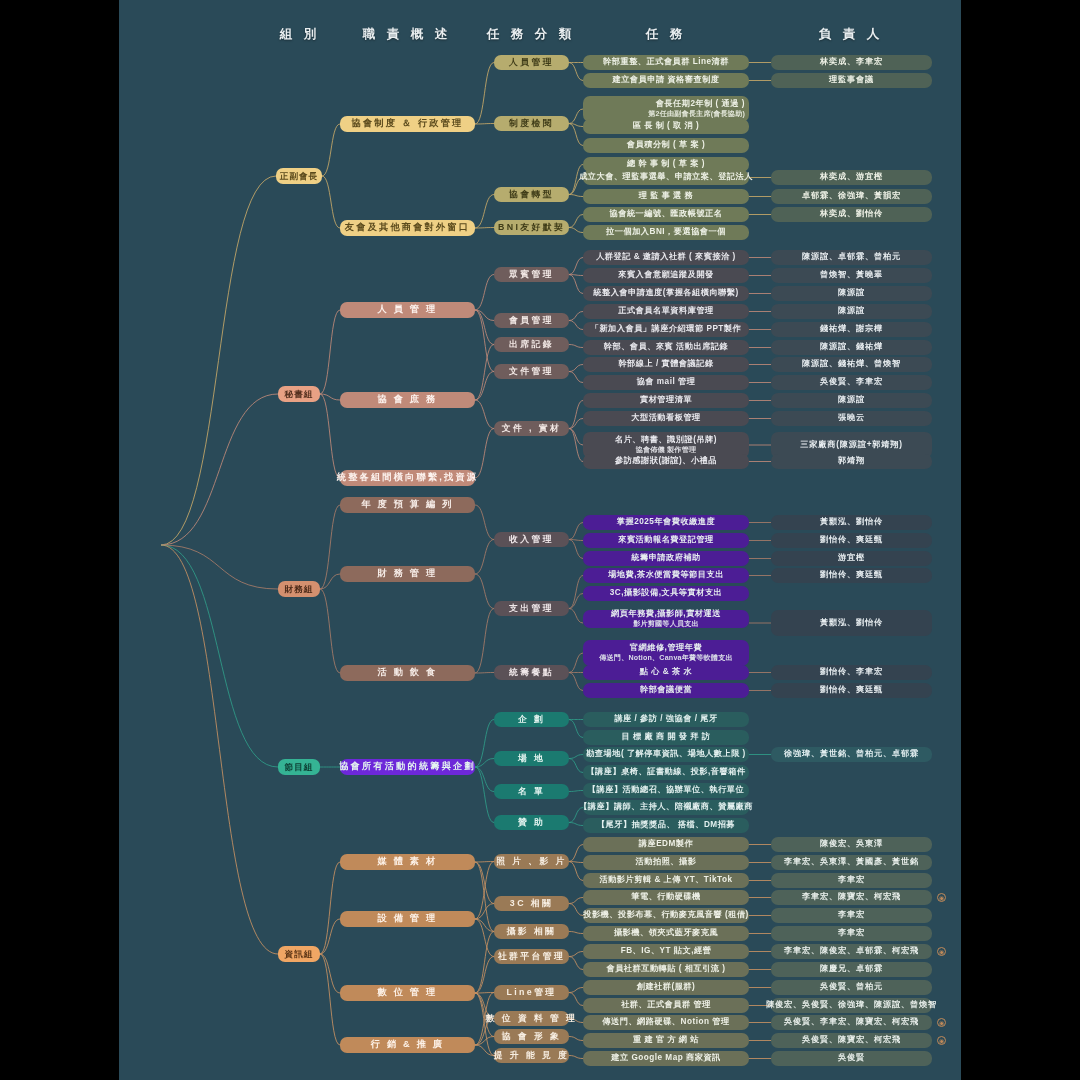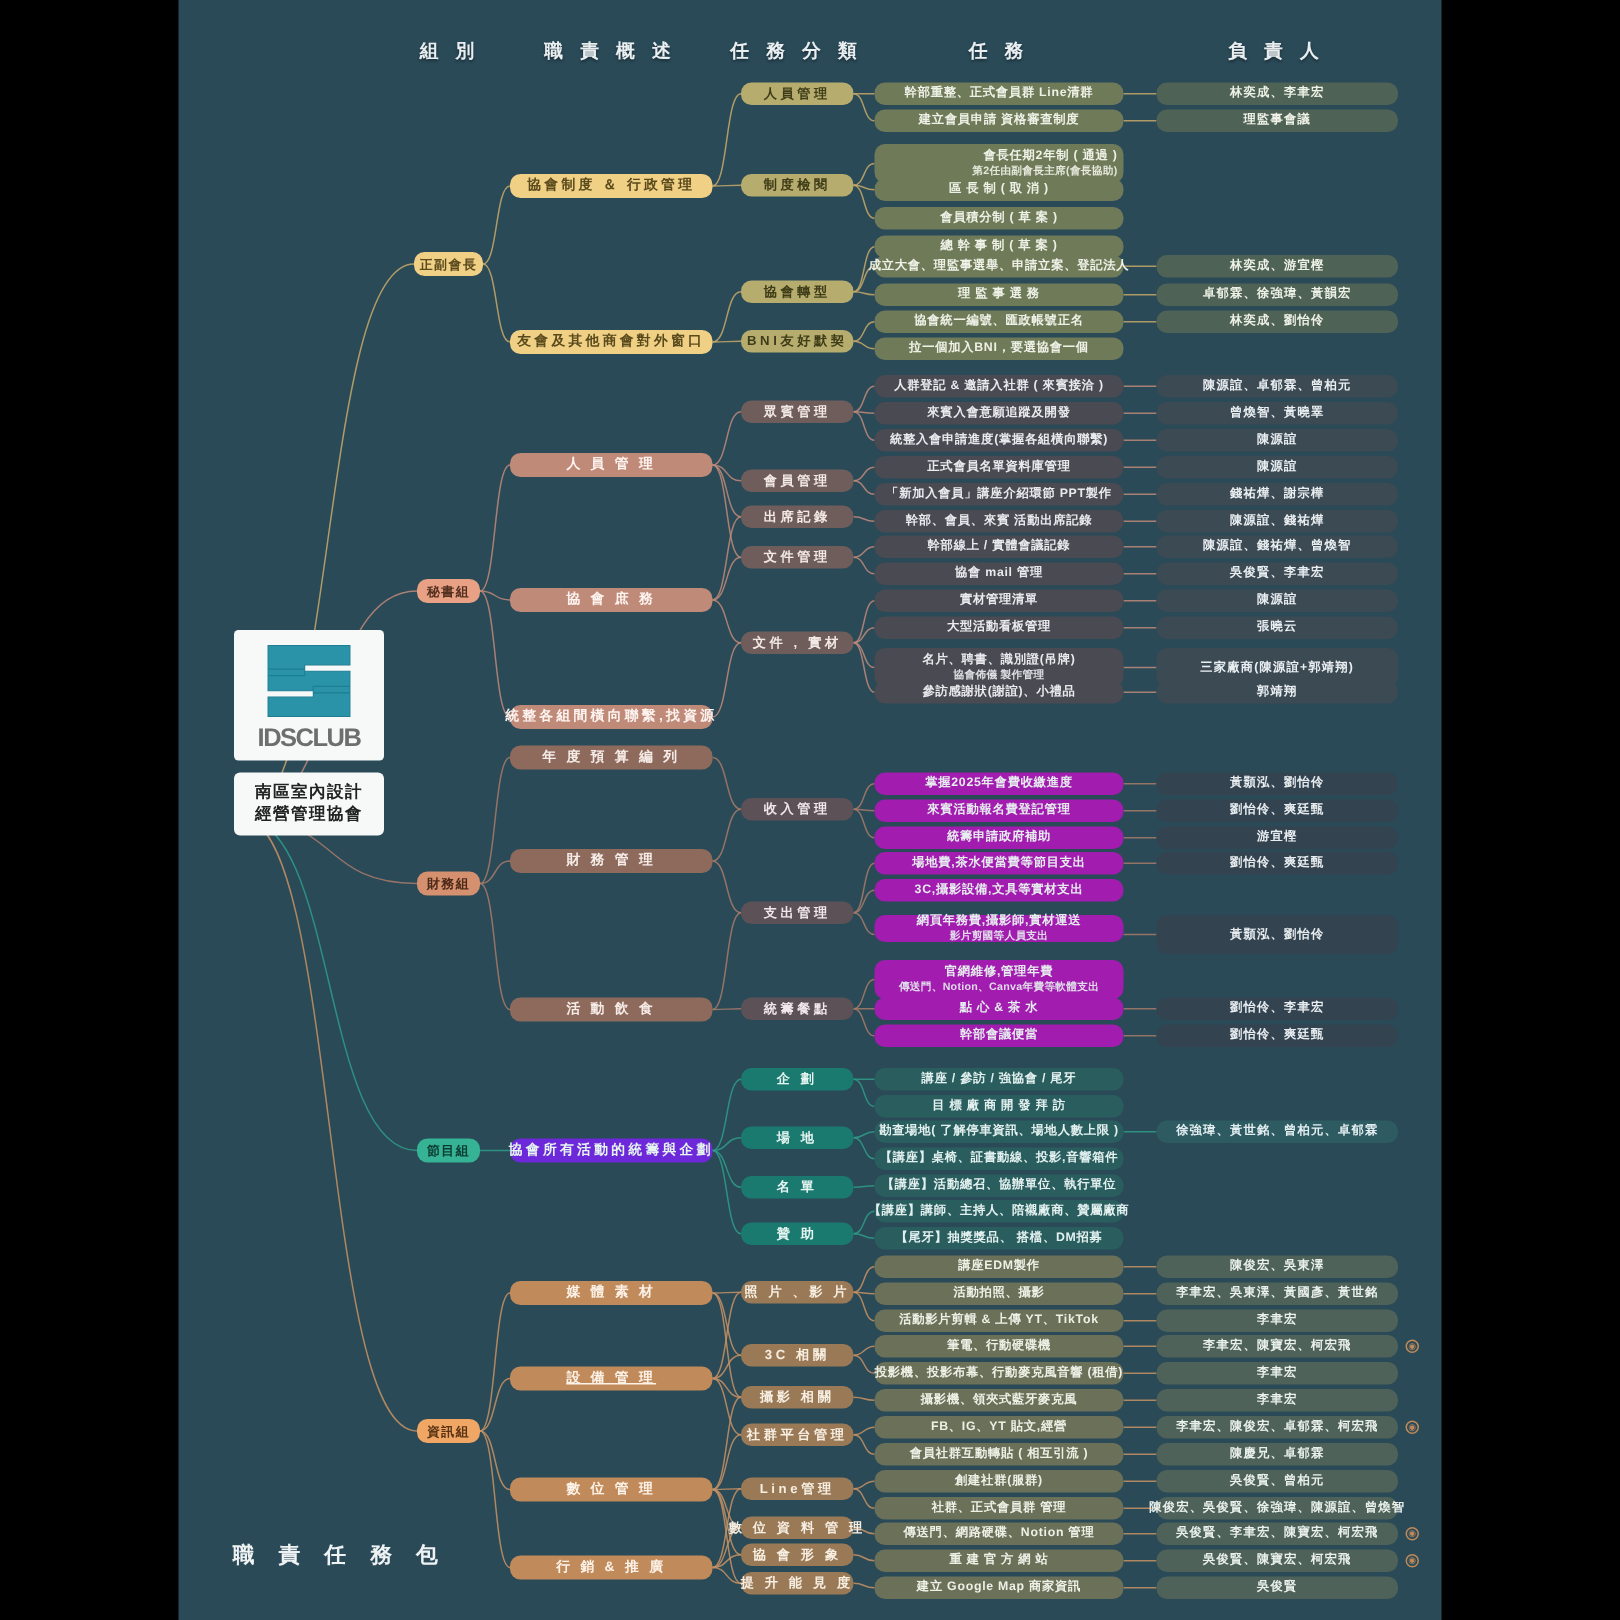--- a/index.html
+++ b/index.html
@@ -50,21 +50,21 @@
   .g-sec .lvl-root { background:#e8a184; color:#54301f; }
   .g-sec .lvl-1 { background:#c08a79; color:#fdf3ef; }
   .g-sec .lvl-2 { background:#6f5d5c; color:#f2e8e5; }
   .g-sec .lvl-3 { background:#4a4a52; color:#e9e9ee; }
   .g-sec .lvl-4 { background:#3c4a54; color:#e9eef1; }
 
   
   .g-fin .lvl-root { background:#d4906f; color:#4d2a18; }
   .g-fin .lvl-1 { background:#8d6a5c; color:#f6ece7; }
   .g-fin .lvl-2 { background:#5b5157; color:#efe7e9; }
-  .g-fin .lvl-3 { background:#a21caf; color:#e6ecef; }
+  .g-fin .lvl-3 { background:#4c1d95; color:#e6ecef; }
   .g-fin .lvl-4 { background:#344350; color:#e6ecef; }
 
   
   .g-prog .lvl-root { background:#35b394; color:#0c3b31; }
   .g-prog .lvl-1 { background:#6d28d9; color:#e4f4f0; }
   .g-prog .lvl-2 { background:#1b7a70; color:#e4f4f0; }
   .g-prog .lvl-3 { background:#2a5d5e; color:#e2f0ef; }
   .g-prog .lvl-4 { background:#2e5a62; color:#e2eef0; }
 
   
@@ -554,21 +554,21 @@
             <span>【尾牙】抽獎獎品、 搭檔、DM招募</span>
           </div>
         </div>
         <div class="g-info">
           <div class="node lvl-root" style="left: 159px; top: 946px; width: 42px; height: 16px;">
             <span>資訊組</span>
           </div>
           <div class="node lvl-1" style="left: 221px; top: 854px; width: 135px; height: 16px;">
             <span>媒 體 素 材</span>
           </div>
-          <div class="node lvl-1" style="left: 221px; top: 911px; width: 135px; height: 16px; text-decoration: underline;">
+          <div class="node lvl-1" style="left: 221px; top: 911px; width: 135px; height: 16px;">
             <span>設 備 管 理</span>
           </div>
           <div class="node lvl-1" style="left: 221px; top: 985px; width: 135px; height: 16px;">
             <span>數 位 管 理</span>
           </div>
           <div class="node lvl-1" style="left: 221px; top: 1037px; width: 135px; height: 16px;">
             <span>行 銷 &amp; 推 廣</span>
           </div>
           <div class="node lvl-2" style="left: 375px; top: 854px; width: 75px; height: 15px;">
             <span>照 片 、影 片</span>
@@ -672,29 +672,15 @@
           <div class="marker" style="left: 818px; top: 1036px;">◉</div>
           <div class="node lvl-3" style="left: 464px; top: 1051px; width: 166px; height: 15px;">
             <span>建立 Google Map 商家資訊</span>
           </div>
           <div class="node lvl-4" style="left: 652px; top: 1051px; width: 161px; height: 15px;">
             <span>吳俊賢</span>
           </div>
         </div>
       </div>
 
-    <div id="logo-wrap">
-      <div id="logo-card">
-        <svg id="logo-mark" viewBox="0 0 100 78">
-          <path d="M12 6 L88 6 L88 24 L46 24 L46 30 L88 30 L88 50 L54 50 L54 44 L88 44 L88 72 L12 72 L12 54 L54 54 L54 48 L12 48 L12 28 L46 28 L46 34 L12 34 Z" fill="#2a93a8"></path>
-          <path d="M12 6 L88 6 L88 24 L46 24 L46 30 L88 30 L88 50 L54 50 L54 44 L88 44 L88 72 L12 72 L12 54 L54 54 L54 48 L12 48 L12 28 L46 28 L46 34 L12 34 Z" fill="none" stroke="#1d7f93" stroke-width="1"></path>
-        </svg>
-        <div id="logo-word">IDSCLUB</div>
-      </div>
-      <div id="logo-sub">
-        <div>南區室內設計</div>
-        <div>經營管理協會</div>
-      </div>
-      <div id="logo-title">職 責 任 務 包</div>
-    </div>
 
   </div>
 </div>
 
 </body></html>

